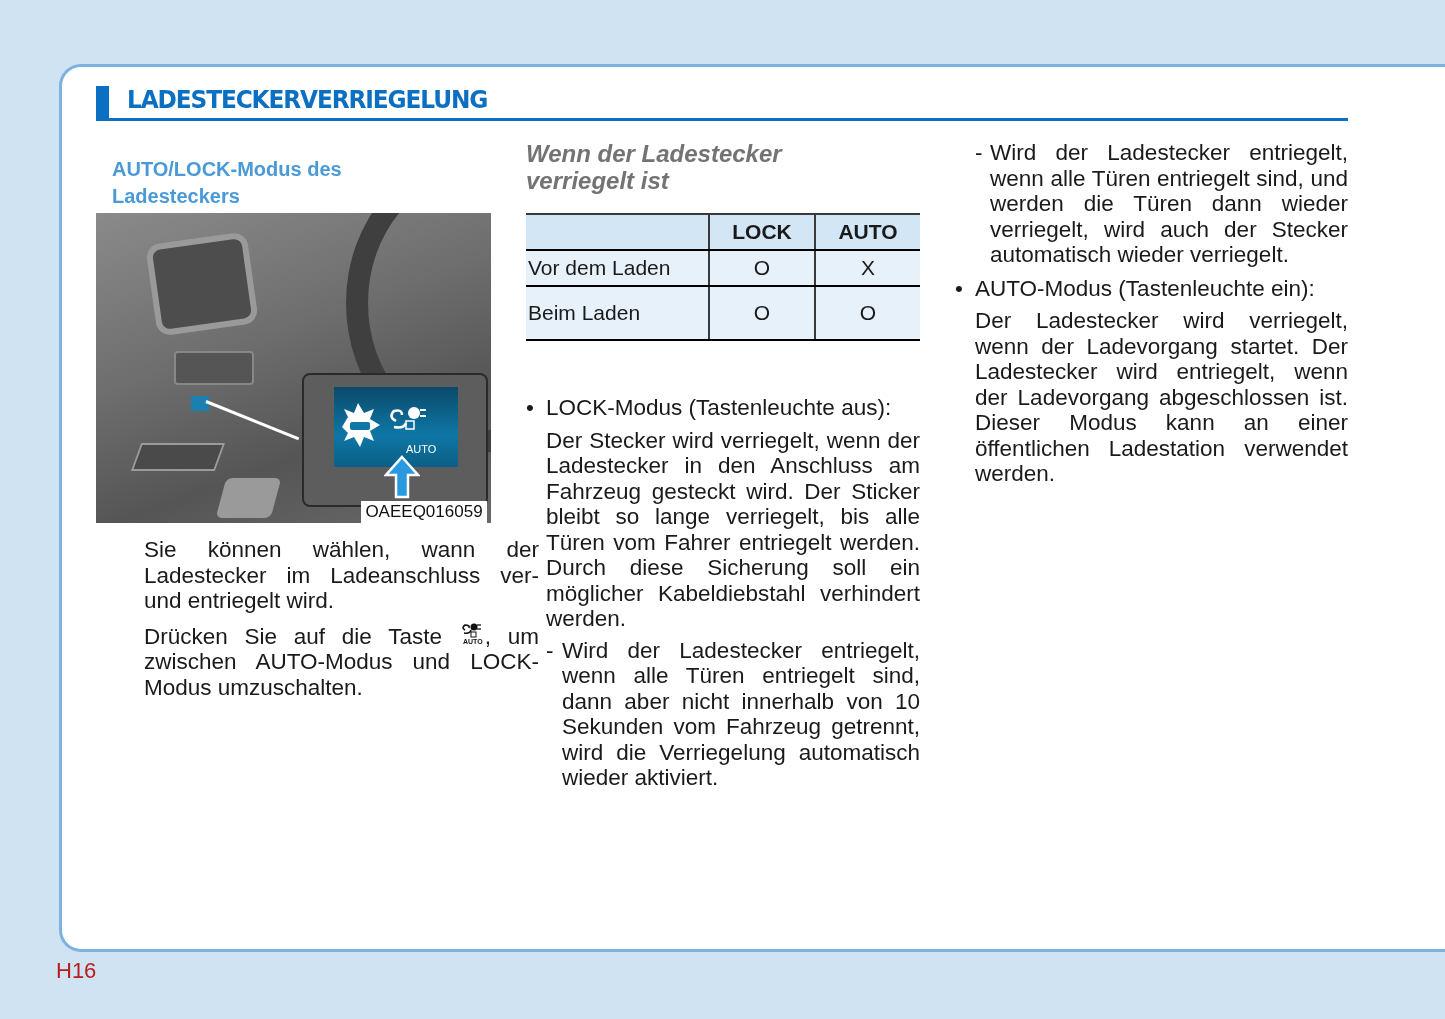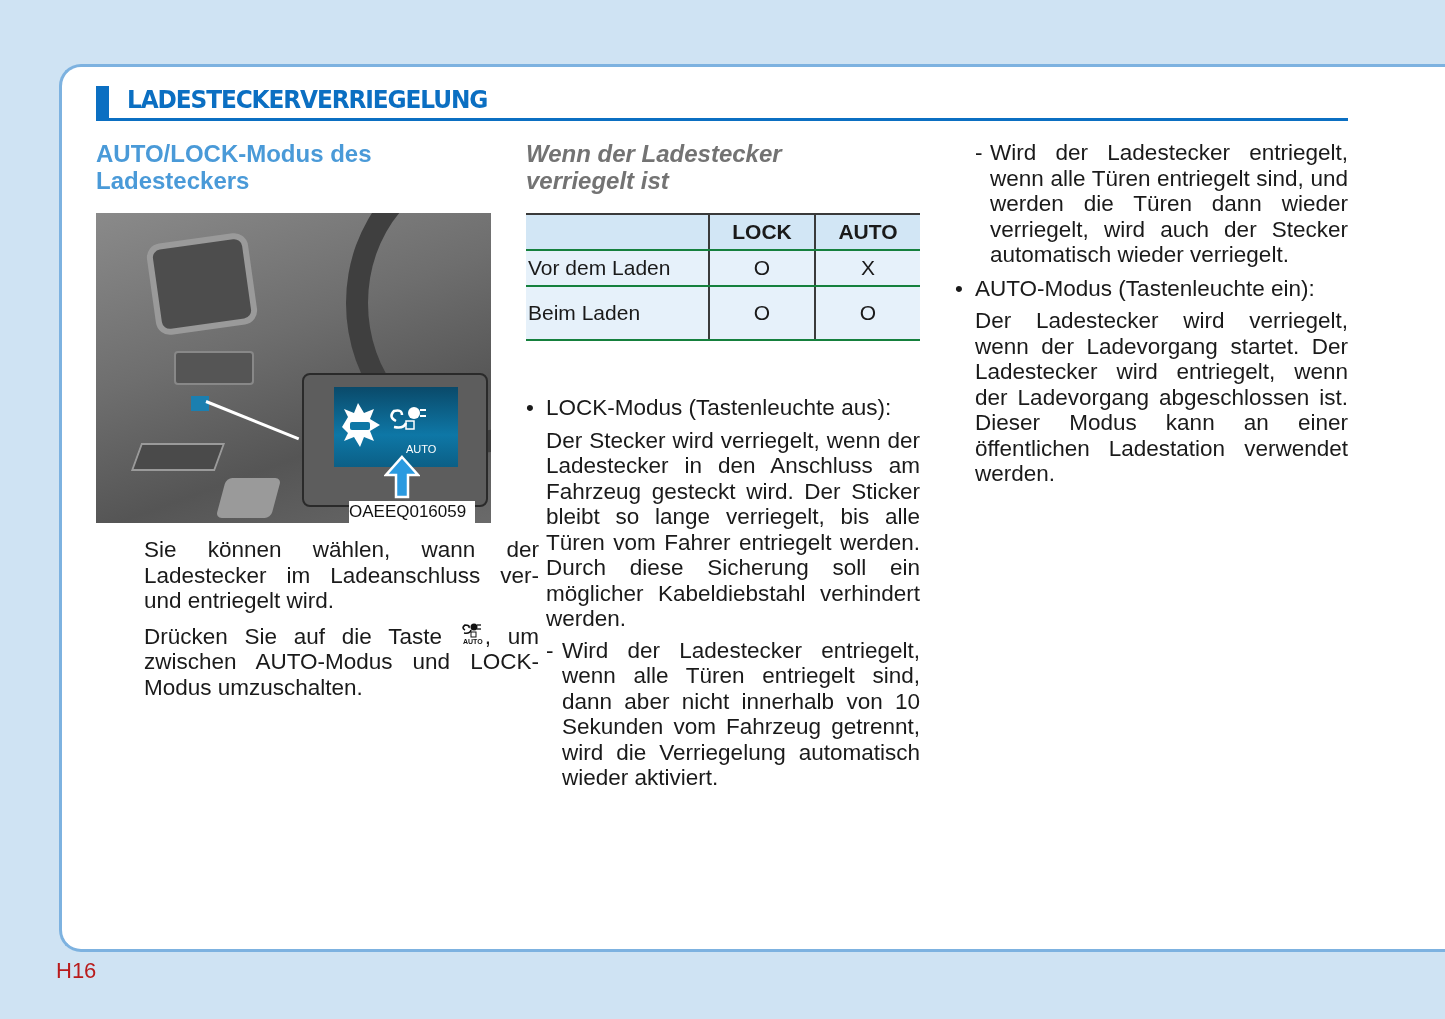--- a/index.html
+++ b/index.html
@@ -30,37 +30,37 @@
     font-family:"DejaVu Sans", sans-serif;
     font-size:25px; font-weight:bold; color:#0b6fc2;
     letter-spacing:-1.2px; transform:scaleX(0.93); transform-origin:left center;
   }
   .col { position:absolute; top:140px; }
   .col1 { left:96px; width:395px; }
   .col2 { left:526px; width:394px; }
   .col3 { left:955px; width:393px; }
 
   .subhead {
-    font-size:24px; font-weight:bold; color:#4a9ad8; line-height:27px; margin:0;
+    font-size:20px; font-weight:bold; color:#4a9ad8; line-height:27px; margin:16px;
   }
   .subhead-italic {
     font-size:24px; font-weight:bold; font-style:italic; color:#737373; line-height:27px; margin:0;
   }
   .body-text {
     font-size:22.5px; line-height:25.5px; text-align:justify; margin:0;
   }
   .figure {
     position:absolute; left:0; top:73px; width:395px; height:310px;
     background:linear-gradient(160deg,#8a8a8a 0%,#6e6e6e 40%,#555 70%,#6a6a6a 100%);
     overflow:hidden;
   }
   .fig-shape { position:absolute; }
   .fig-caption {
-    position:absolute; right:16px; bottom:0; width:126px; height:22px;
-    background:#fff; font-size:17px; line-height:22px; text-align:left; color:#111;
+    position:absolute; right:4px; bottom:0; width:126px; height:22px;
+    background:#fff; font-size:17px; line-height:22px; text-align:center; color:#111;
   }
   .inset {
     position:absolute; left:206px; top:160px; width:182px; height:130px;
     background:#5d5d5d; border:2px solid #2a2a2a; border-radius:8px;
   }
   .inset .screen {
     position:absolute; left:30px; top:12px; width:124px; height:80px;
     background:linear-gradient(180deg,#0a4a6a 0%,#0e77a6 60%,#0b5f86 100%);
   }
   .inset .auto-label {
@@ -69,21 +69,21 @@
   .callout-line {
     position:absolute; left:110px; top:187px; width:100px; height:3px;
     background:#fff; transform:rotate(22deg); transform-origin:left center;
   }
   .table-wrap { position:absolute; left:0; top:73px; width:394px; }
   table.lock-table {
     border-collapse:collapse; width:394px; font-size:21px;
     background:#e6f1fa;
   }
   table.lock-table th, table.lock-table td {
-    border-top:2px solid #3a3a3a; border-bottom:2px solid #15803d;
+    border-top:2px solid #3a3a3a; border-bottom:2px solid #000000;
     padding:0; height:34px;
   }
   table.lock-table th { background:#d2e6f5; font-weight:bold; text-align:center; }
   table.lock-table td { text-align:center; }
   table.lock-table td.rowlabel { text-align:left; padding-left:2px; }
   table.lock-table th + th, table.lock-table td + td { border-left:2px solid #3a3a3a; }
   table.lock-table tr.tall td { height:52px; }
 
   .bullet {
     position:relative; padding-left:20px; font-size:22.5px; line-height:25.5px;

